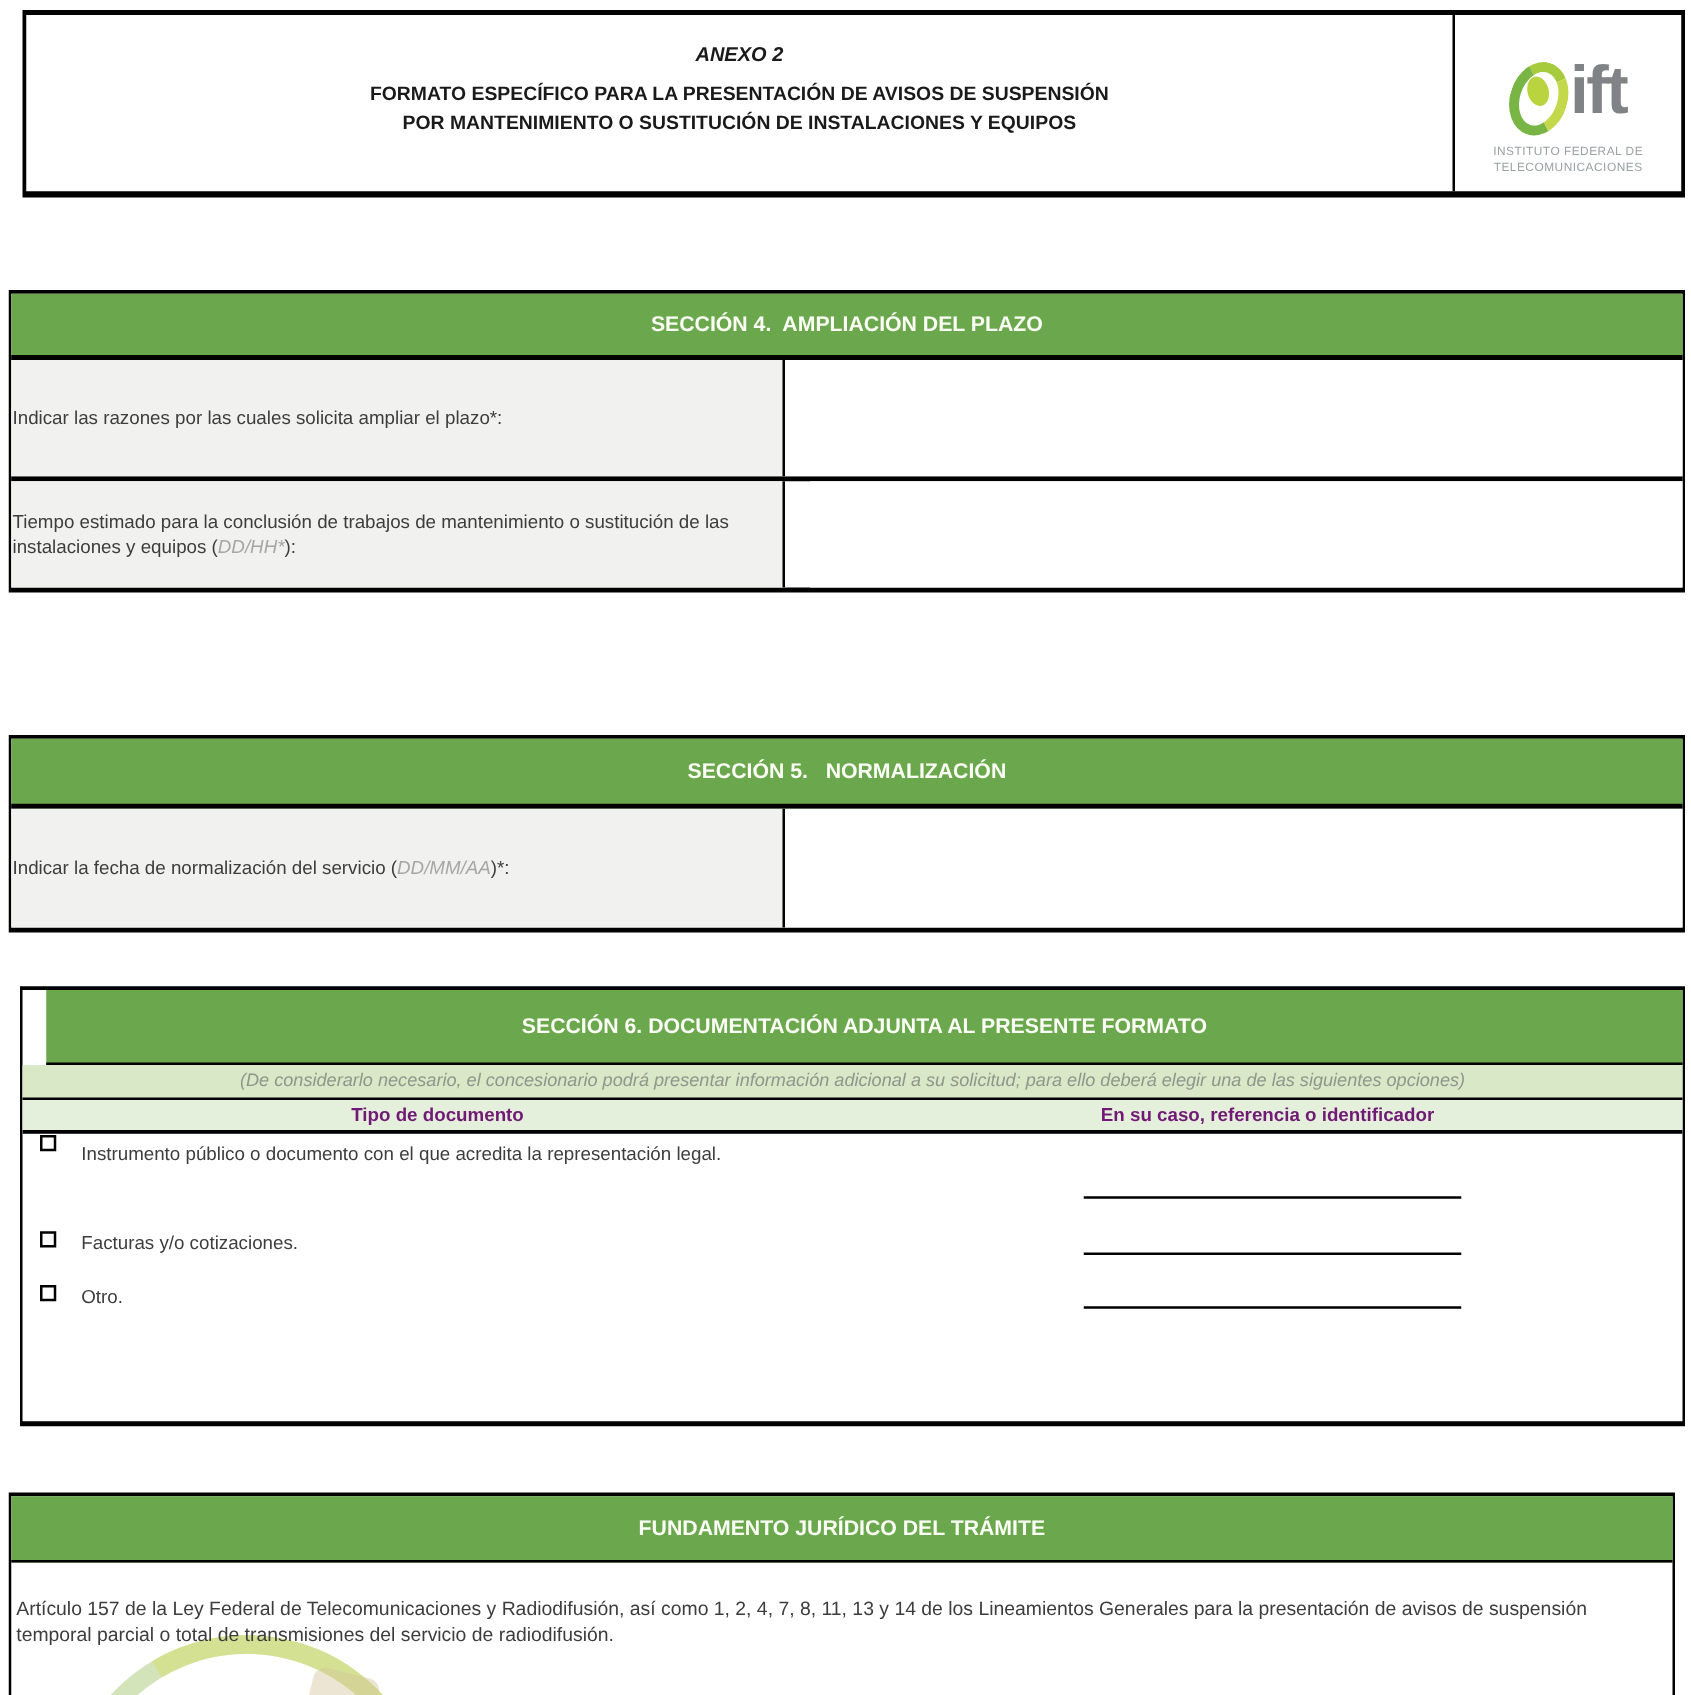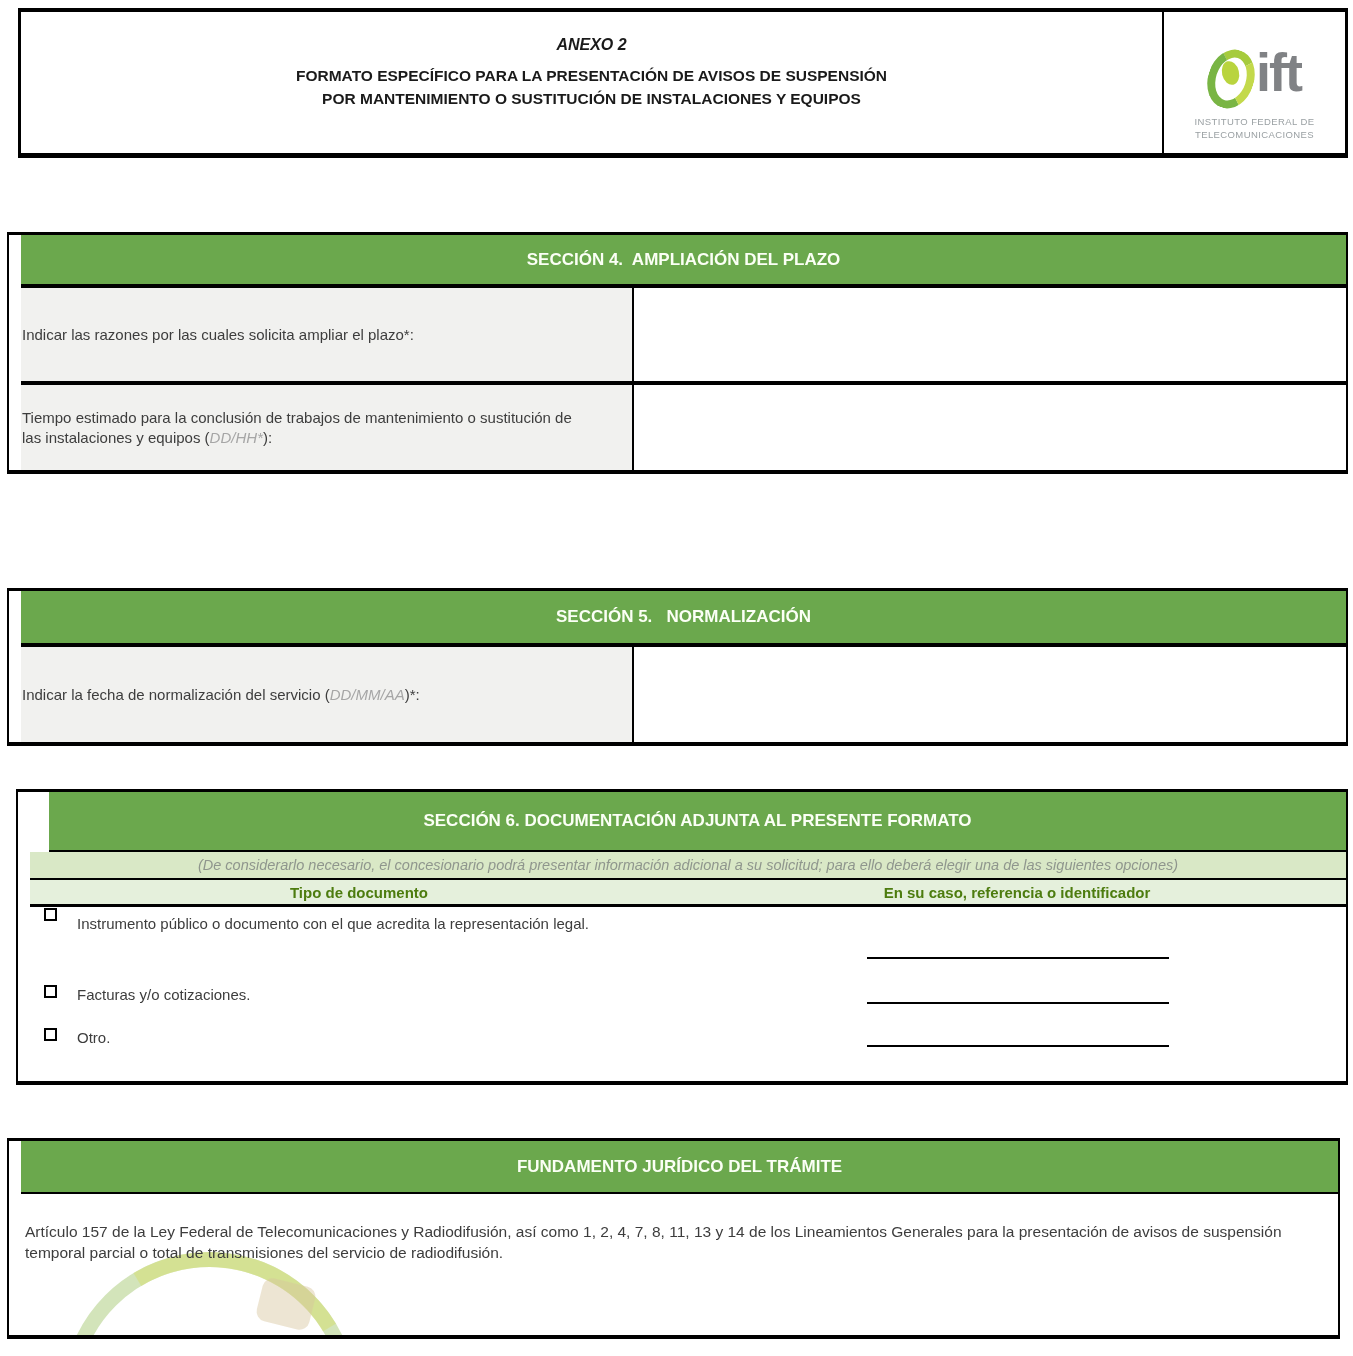--- a/index.html
+++ b/index.html
@@ -50,21 +50,20 @@
     margin-top:10px;text-align:center;
     font-size:9.5px;color:#9aa0a3;letter-spacing:.4px;line-height:13px;
   }
   
   .section{
     margin-left:7px;margin-right:5px;
     border:2px solid #000;
     border-top-width:3px;border-bottom-width:4px;
     box-sizing:border-box;
     background:#fff;
-    padding-left:12px;
   }
   .sec-header{
     background:#6BA84D;
     border-bottom:4px solid #000;
     display:flex;align-items:center;justify-content:center;
     color:#fbfff5;font-weight:bold;font-size:17px;
     white-space:pre;
   }
   .form-row{display:flex;}
   .form-row.bordered{border-top:4px solid #000;gap:20px;}
@@ -90,24 +89,24 @@
   .s6{margin-top:43px;margin-left:16px;}
   .s6 .sec-header{height:58px;border-bottom-width:2px;margin-left:19px;}
   .note-row{
     height:26px;background:#D9E8C6;border-bottom:2px solid #000;
     display:flex;align-items:center;justify-content:center;
     font-style:italic;color:#8f968d;font-size:14.5px;
   }
   .colheader-row{
     height:24px;background:#E5F0DC;border-bottom:3px solid #000;
     display:flex;align-items:center;
-    font-weight:bold;font-size:15px;color:#4d7c0f;
+    font-weight:bold;font-size:15px;color:#701a75;
   }
   .colheader-row .col{width:50%;text-align:center;}
-  .doc-body{height:174px;position:relative;}
+  .doc-body{height:230px;position:relative;}
   .doc-item{position:relative;margin-left:14px;}
   .doc-item .cb{
     position:absolute;left:0;top:1px;
     width:13px;height:13px;border:2px solid #000;box-sizing:border-box;background:#fff;
   }
   .doc-label{
     display:inline-block;margin-left:33px;max-width:640px;
     font-size:15px;line-height:21px;color:#3d3d3d;
   }
   .ref-line{

